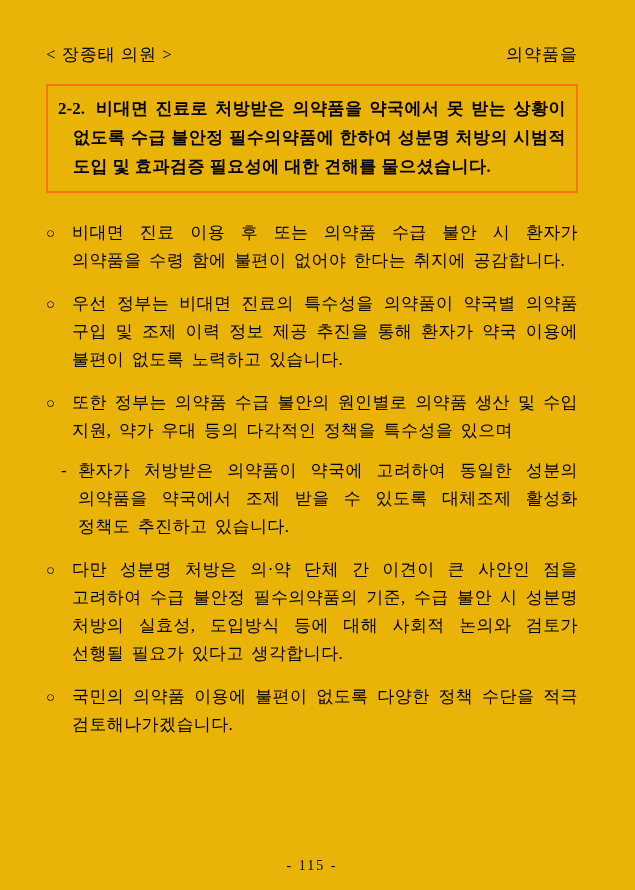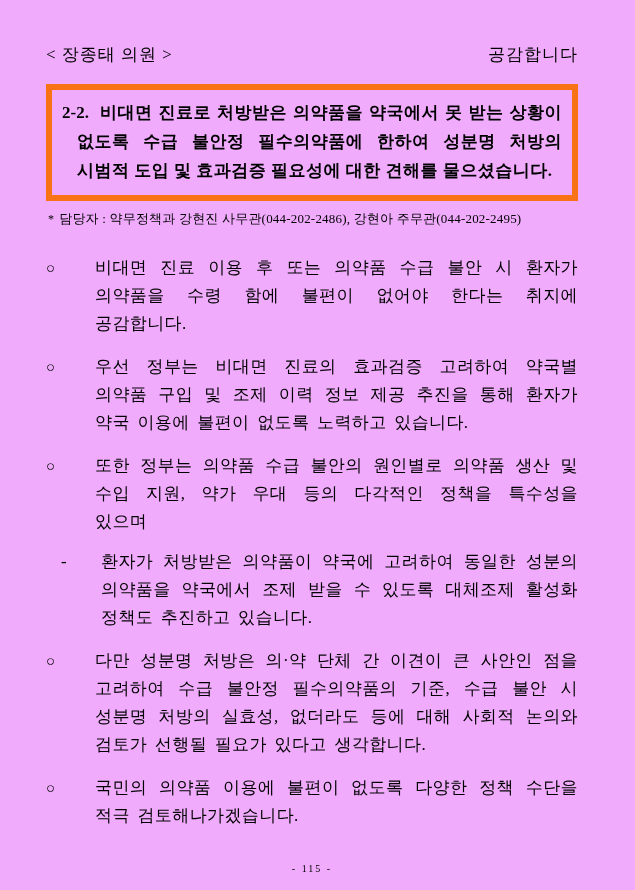--- a/index.html
+++ b/index.html
@@ -5,40 +5,40 @@
   html, body {
     margin: 0;
     padding: 0;
     background: #e8e8e8;
   }
   .page {
     position: relative;
     width: 635px;
     height: 890px;
     margin: 0 auto;
-    background: #f0abfc;
+    background: #eab308;
     color: #000000;
     font-family: "Liberation Serif", "DejaVu Serif", serif;
     box-sizing: border-box;
     padding: 44px 57px 0 46px;
     overflow: hidden;
   }
   
   .doc-header {
     display: flex;
     justify-content: space-between;
     align-items: baseline;
     font-size: 17px;
     line-height: 22px;
     letter-spacing: 1px;
   }
   
   .qbox {
     margin-top: 18px;
-    border: 6px solid #f97316;
+    border: 2px solid #f97316;
     padding: 8px 10px 10px 10px;
     font-weight: 700;
     font-size: 17px;
     line-height: 29px;
     letter-spacing: 0.5px;
   }
   .qbox-inner {
     padding-left: 15px;
     text-indent: -15px;
     text-align: justify;
@@ -82,87 +82,83 @@
     position: absolute;
     left: 0;
     top: 0;
     width: 26px;
     font-size: 15px;
   }
   .para .ptext {
     display: block;
     text-align: justify;
     word-break: keep-all;
-    margin-left: 23px;
   }
   .para.sub {
     margin-left: 15px;
     margin-top: 12px;
     padding-left: 17px;
   }
   .para.sub .bullet {
     width: 17px;
     font-size: 17px;
   }
   
   .page-footer {
     position: absolute;
     left: 0;
     right: 11px;
     bottom: 16px;
     text-align: center;
-    font-size: 10px;
+    font-size: 14px;
     letter-spacing: 2px;
   }
 </style>
 </head>
 <body>
 
 <div class="page">
 
   <div class="doc-header">
     <span>&lt; 장종태 의원 &gt;</span>
-    <span>공감합니다</span>
+    <span>의약품을</span>
   </div>
 
   <div class="qbox">
     <div class="qbox-inner">
       <span class="qnum">2-2.</span><span>비대면 진료로 처방받은 의약품을 약국에서 못 받는 상황이 없도록 수급 불안정 필수의약품에 한하여 성분명 처방의 시범적 도입 및 효과검증 필요성에 대한 견해를 물으셨습니다.</span>
     </div>
   </div>
 
-  <div class="contact">
-    <span class="star">*</span><span>담당자 : 약무정책과 강현진 사무관(044-202-2486), 강현아 주무관(044-202-2495)</span>
-  </div>
 
   <div class="doc-body">
 
     <div class="para">
       <span class="bullet">○</span>
       <span class="ptext">비대면 진료 이용 후 또는 의약품 수급 불안 시 환자가 의약품을 수령 함에 불편이 없어야 한다는 취지에 공감합니다.</span>
     </div>
 
     <div class="para">
       <span class="bullet">○</span>
-      <span class="ptext">우선 정부는 비대면 진료의 효과검증 고려하여 약국별 의약품 구입 및 조제 이력 정보 제공 추진을 통해 환자가 약국 이용에 불편이 없도록 노력하고 있습니다.</span>
+      <span class="ptext">우선 정부는 비대면 진료의 특수성을 의약품이 약국별 의약품 구입 및 조제 이력 정보 제공 추진을 통해 환자가 약국 이용에 불편이 없도록 노력하고 있습니다.</span>
     </div>
 
     <div class="para">
       <span class="bullet">○</span>
       <span class="ptext">또한 정부는 의약품 수급 불안의 원인별로 의약품 생산 및 수입 지원, 약가 우대 등의 다각적인 정책을 특수성을 있으며</span>
     </div>
 
     <div class="para sub">
       <span class="bullet">-</span>
       <span class="ptext">환자가 처방받은 의약품이 약국에 고려하여 동일한 성분의 의약품을 약국에서 조제 받을 수 있도록 대체조제 활성화 정책도 추진하고 있습니다.</span>
     </div>
 
     <div class="para">
       <span class="bullet">○</span>
-      <span class="ptext">다만 성분명 처방은 의·약 단체 간 이견이 큰 사안인 점을 고려하여 수급 불안정 필수의약품의 기준, 수급 불안 시 성분명 처방의 실효성, 없더라도 등에 대해 사회적 논의와 검토가 선행될 필요가 있다고 생각합니다.</span>
+      <span class="ptext">다만 성분명 처방은 의·약 단체 간 이견이 큰 사안인 점을 고려하여 수급 불안정 필수의약품의 기준, 수급 불안 시 성분명 처방의 실효성, 도입방식 등에 대해 사회적 논의와 검토가 선행될 필요가 있다고 생각합니다.</span>
     </div>
 
     <div class="para">
       <span class="bullet">○</span>
       <span class="ptext">국민의 의약품 이용에 불편이 없도록 다양한 정책 수단을 적극 검토해나가겠습니다.</span>
     </div>
 
   </div>
 
   <div class="page-footer">- 115 -</div>

